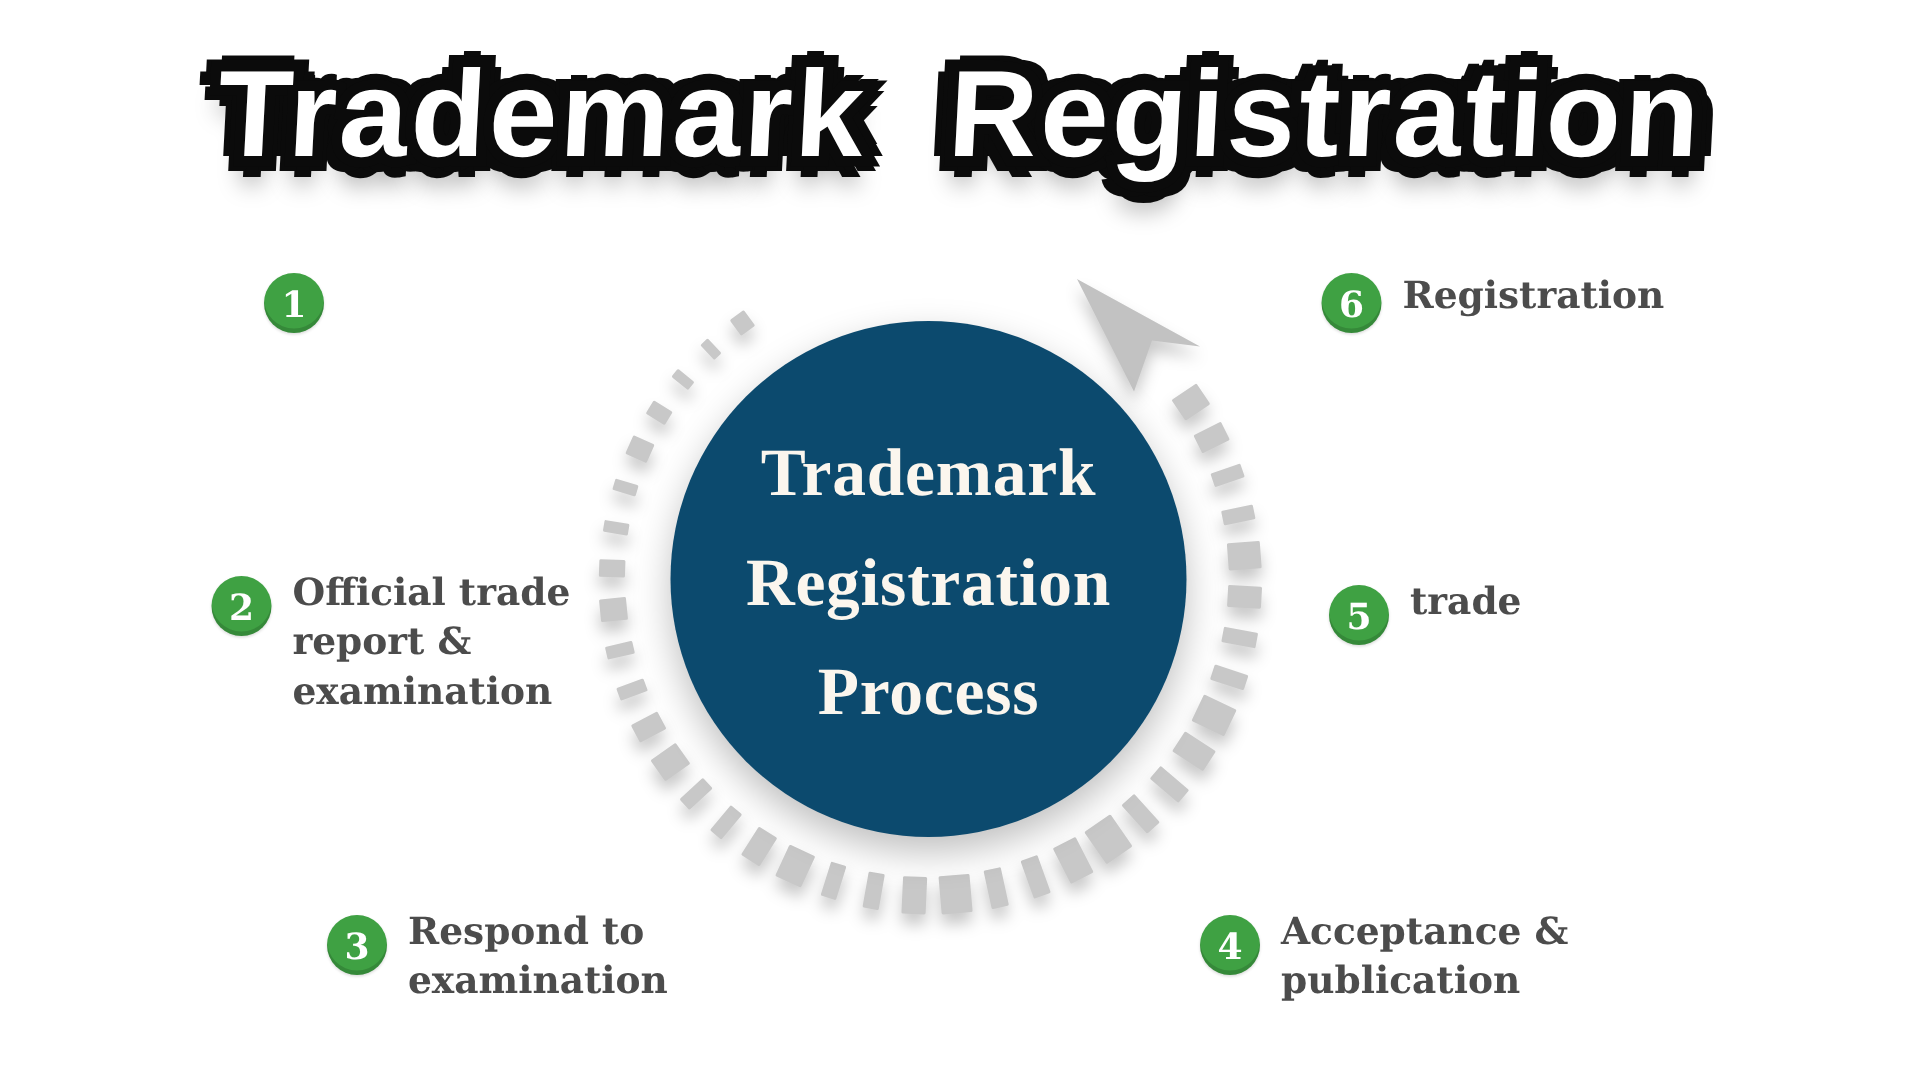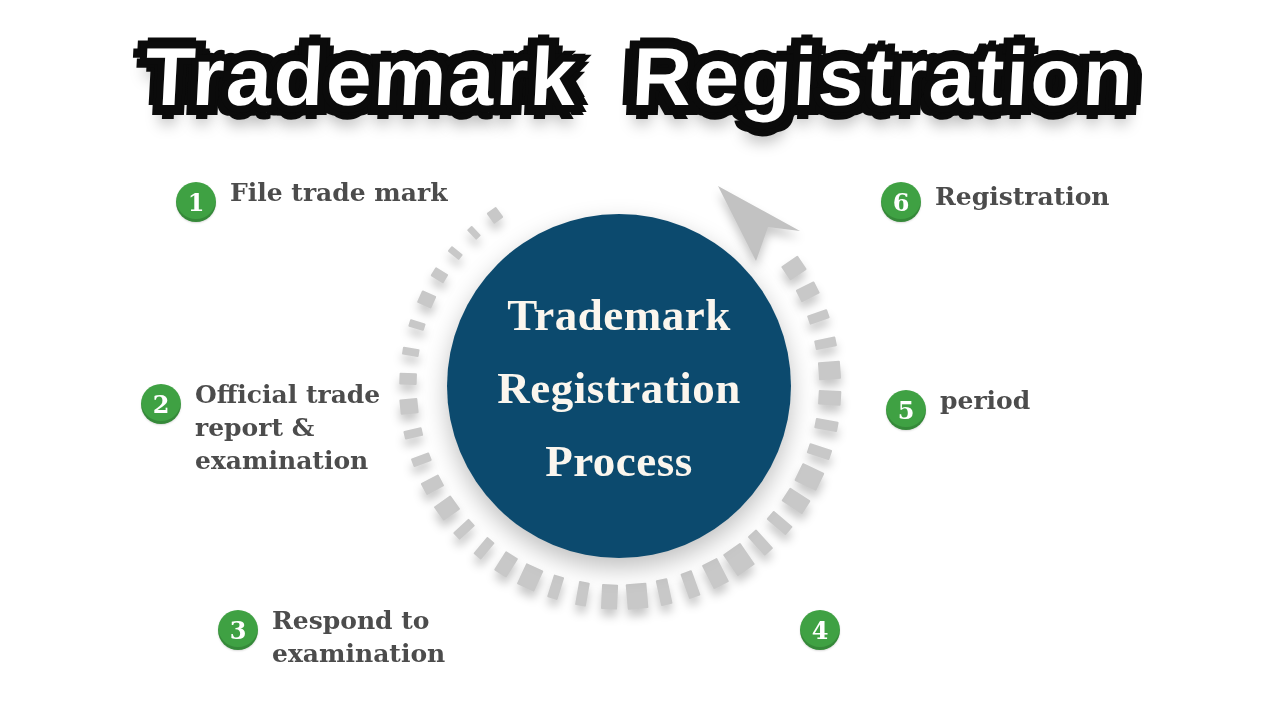--- a/index.html
+++ b/index.html
@@ -140,21 +140,20 @@
 
   <div class="circle">
     <div class="circle-line">Trademark</div>
     <div class="circle-line">Registration</div>
     <div class="circle-line">Process</div>
   </div>
 
   <div class="step s1">
     <div class="badge">1</div>
     <div class="step-lines">
-      <div class="step-line">File trade mark</div>
     </div>
   </div>
 
   <div class="step s2">
     <div class="badge">2</div>
     <div class="step-lines">
       <div class="step-line">Official trade</div>
       <div class="step-line">report &amp;</div>
       <div class="step-line">examination</div>
     </div>
@@ -163,26 +162,30 @@
   <div class="step s3">
     <div class="badge">3</div>
     <div class="step-lines">
       <div class="step-line">Respond to</div>
       <div class="step-line">examination</div>
     </div>
   </div>
 
   <div class="step s4">
     <div class="badge">4</div>
+    <div class="step-lines">
+      <div class="step-line">Acceptance &amp;</div>
+      <div class="step-line">publication</div>
+    </div>
   </div>
 
   <div class="step s5">
     <div class="badge">5</div>
     <div class="step-lines">
-      <div class="step-line">period</div>
+      <div class="step-line">trade</div>
     </div>
   </div>
 
   <div class="step s6">
     <div class="badge">6</div>
     <div class="step-lines">
       <div class="step-line">Registration</div>
     </div>
   </div>
 

